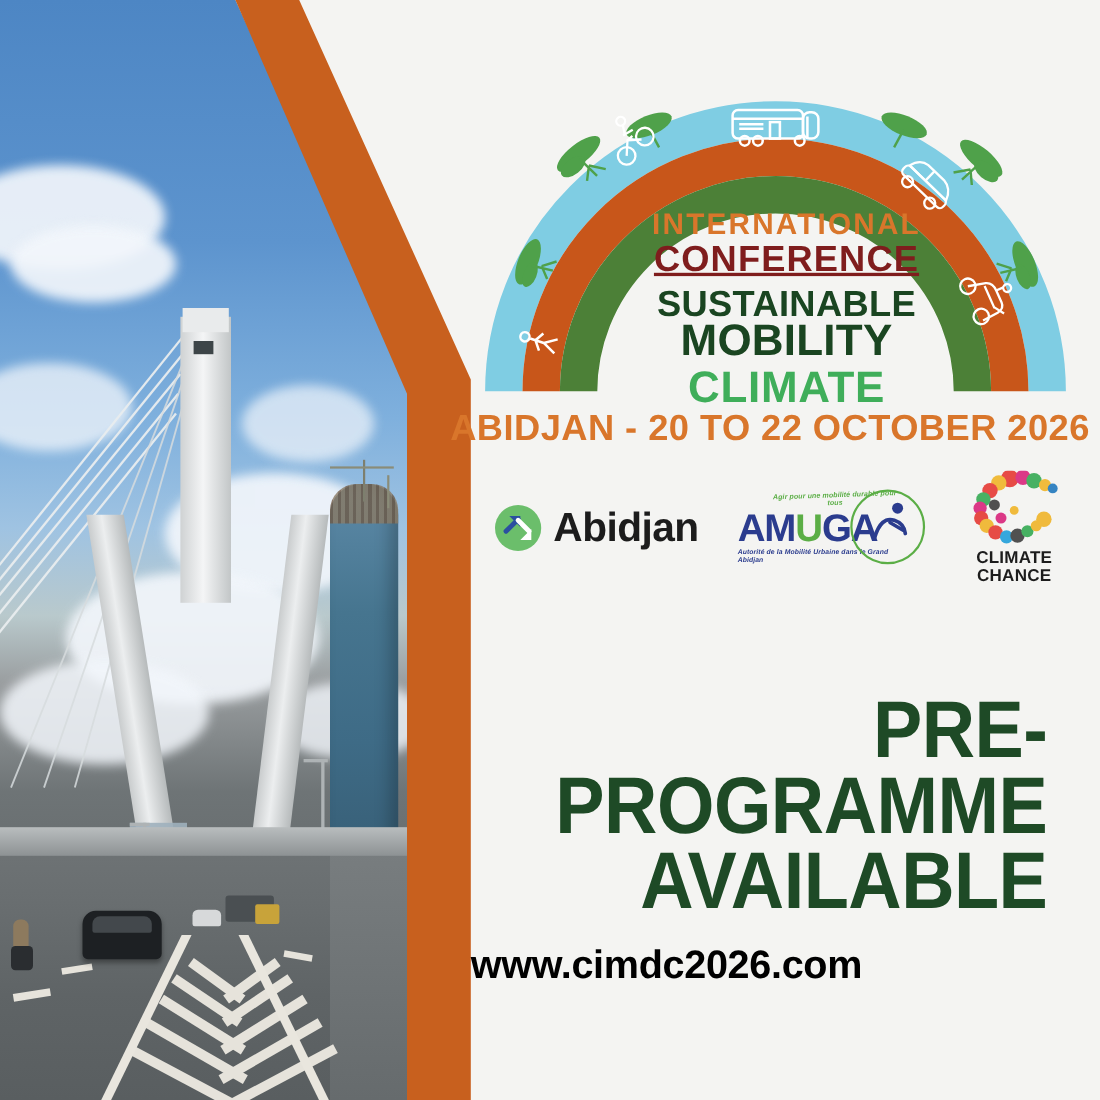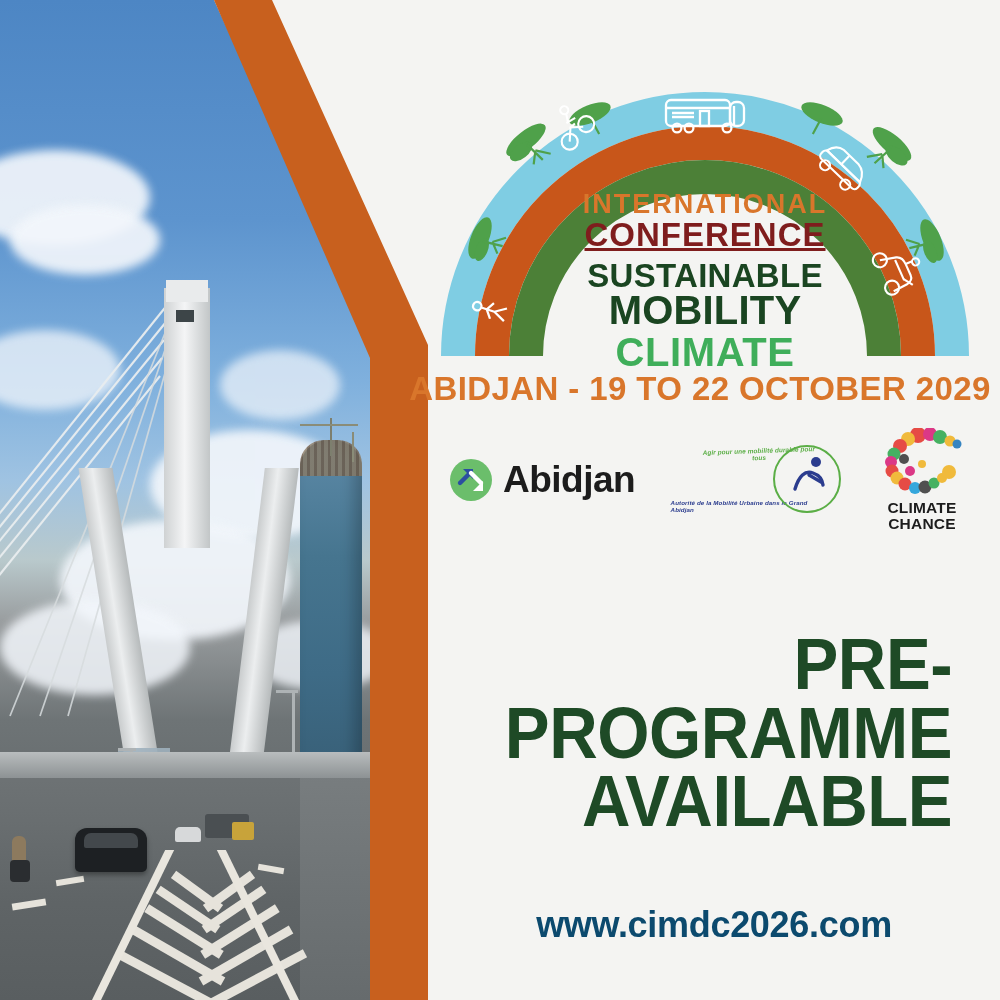--- a/index.html
+++ b/index.html
@@ -239,21 +239,21 @@
   
   .arch-wrap {
     position: absolute;
     left: 40px; top: 88px;
     width: 530px; height: 268px;
   }
   .arch-svg { display:block; width: 530px; height: 268px; }
 
   .arch-text {
     position: absolute;
-    left: 0; top: 104px;
+    left: 10px; top: 104px;
     width: 530px;
     text-align: center;
     line-height: .96;
   }
   .t-intl {
     font-size: 27px;
     font-weight: 800;
     letter-spacing: 2.0px;
     color: #D9762B;
   }
@@ -381,28 +381,28 @@
     letter-spacing: -.5px;
     transform: scaleX(.92);
     transform-origin: right center;
   }
   .headline .l1 { display: block; }
   .headline .l2 { display: block; }
 
   
   .url {
     position: absolute;
-    left: 0; top: 904px;
+    left: 0; top: 856px;
     width: 600px;
-    text-align: center;
+    text-align: left;
     padding-left: 28px;
     box-sizing: border-box;
     font-size: 36px;
     font-weight: 700;
-    color: #0c4a6e;
+    color: #000000;
     letter-spacing: -.3px;
   }
 </style>
 </head>
 <body>
 
 <div id="poster">
 
   <div class="photo-clip">
     <div class="photo">
@@ -593,21 +593,21 @@
 
       <div class="arch-text">
         <div class="t-intl">INTERNATIONAL</div>
         <div class="t-conf">CONFERENCE</div>
         <div class="t-sust">SUSTAINABLE</div>
         <div class="t-mob">MOBILITY</div>
         <div class="t-clim">CLIMATE</div>
       </div>
     </div>
 
-    <div class="date-line">ABIDJAN - 19 TO 22 OCTOBER 2029</div>
+    <div class="date-line">ABIDJAN - 20 TO 22 OCTOBER 2026</div>
 
     <div class="logos">
 
       <div class="codatu">
         <div class="codatu-mark">
           <svg viewBox="0 0 42 42" width="42" height="42">
             <g stroke="#2B4FA0" stroke-width="4.4" fill="none" stroke-linecap="round">
               <line x1="10" y1="24" x2="21" y2="13"></line>
             </g>
             <polygon points="23,10 23,20 13,10" fill="#2B4FA0"></polygon>
@@ -615,20 +615,21 @@
               <line x1="21" y1="14" x2="31" y2="24"></line>
             </g>
             <polygon points="33,22 23,32 33,32" fill="#ffffff"></polygon>
           </svg>
         </div>
         <div class="codatu-word">Abidjan</div>
       </div>
 
       <div class="amuga">
         <div class="amuga-top">Agir pour une mobilité durable pour tous</div>
+        <div class="amuga-word">AM<span class="amuga-u">U</span>GA</div>
         <div class="amuga-sub">Autorité de la Mobilité Urbaine dans le Grand Abidjan</div>
         <div class="amuga-circle"></div>
         <svg style="position:absolute;right:8px;top:12px;" width="48" height="48" viewBox="0 0 48 48">
           <circle cx="31" cy="9" r="5" fill="#2B3C8E"></circle>
           <path d="M 10 36 q 6 -20 18 -16 q 9 3 10 12" stroke="#2B3C8E" stroke-width="3.4" fill="none" stroke-linecap="round"></path>
           <path d="M 24 22 L 36 29" stroke="#2B3C8E" stroke-width="3.2" fill="none" stroke-linecap="round"></path>
         </svg>
       </div>
 
       <div class="cchance">

